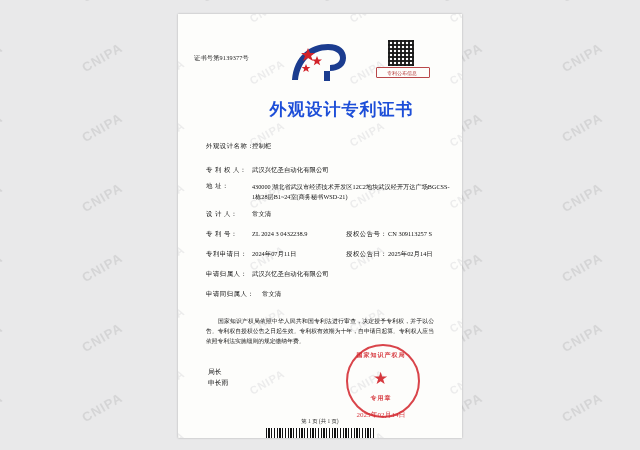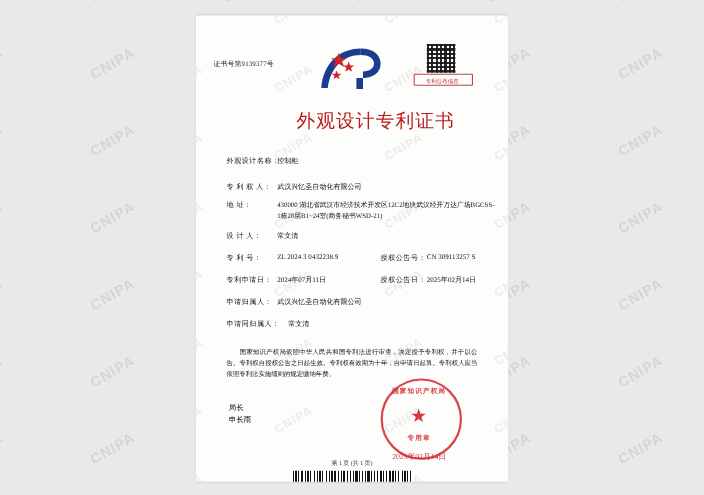--- a/index.html
+++ b/index.html
@@ -105,22 +105,22 @@
     border: 1px solid #b9484a;
     border-radius: 1px;
   }
   .title {
     position: absolute;
     left: 0;
     top: 84px;
     width: 327px;
     text-align: center;
     font-size: 17px;
-    font-weight: normal;
-    color: #b91c1c;
+    font-weight: bold;
+    color: #1d4ed8;
     font-family: "Liberation Serif", serif;
     letter-spacing: 1px;
   }
   .label {
     position: absolute;
     font-size: 6.4px;
     color: #111;
     font-family: "Liberation Serif", serif;
     letter-spacing: .5px;
   }

